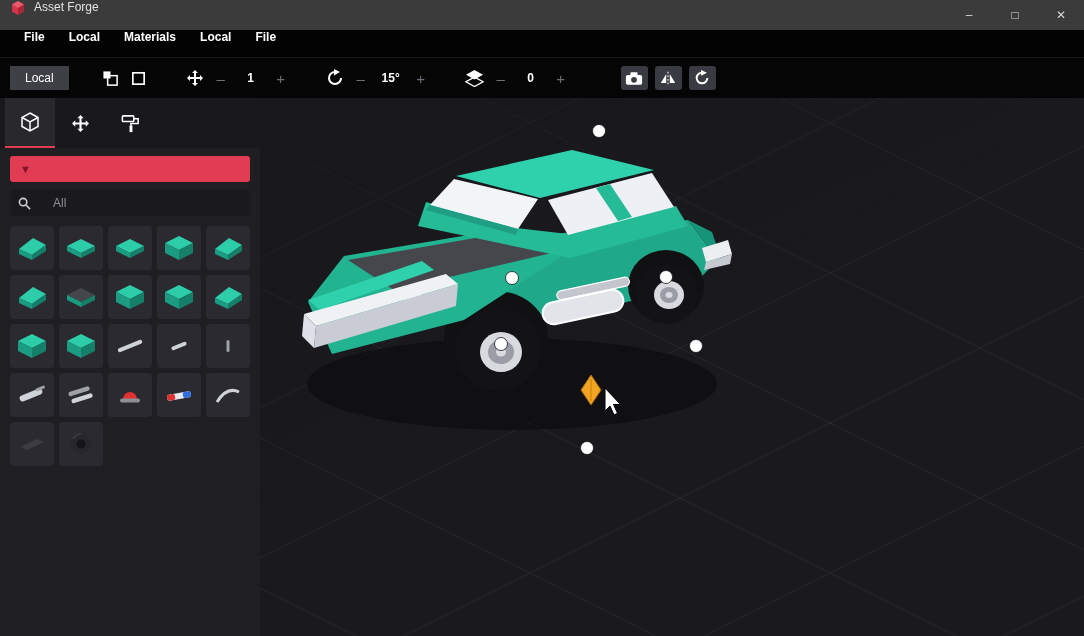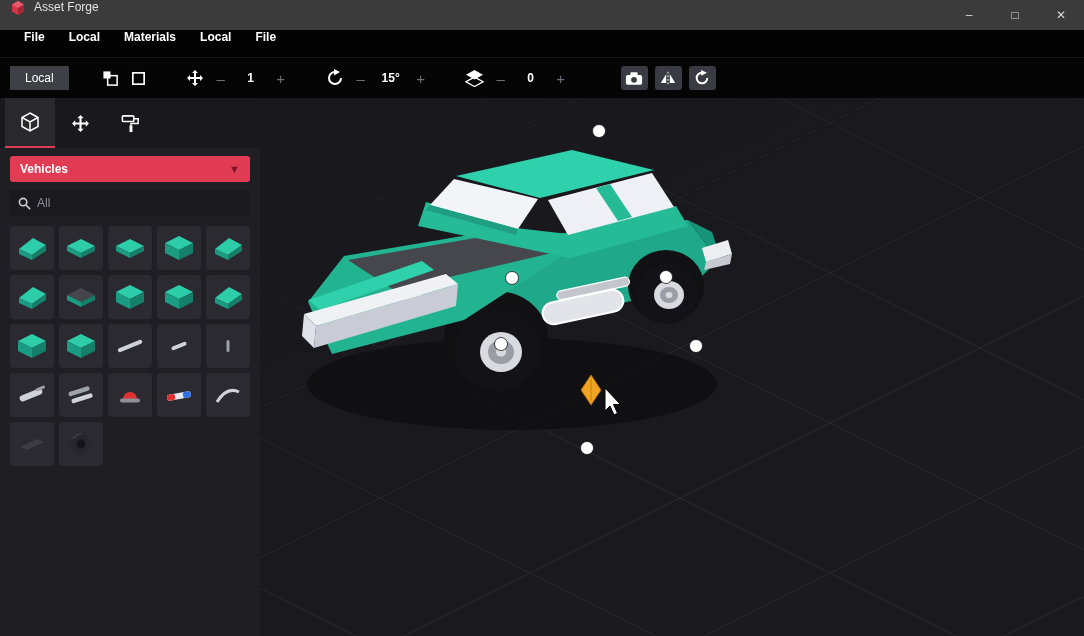--- a/index.html
+++ b/index.html
@@ -43,21 +43,21 @@
   
   .sidebar { width:260px; background:#1f1f23; display:flex; flex-direction:column; flex:0 0 auto; }
   .side-tabs { height:50px; background:#19191d; display:flex; padding-left:5px; }
   .side-tab { width:50px; height:50px; display:flex; align-items:center; justify-content:center; }
   .side-tab.selected { background:#28282d; border-bottom:2px solid #e23b54; }
   .cat-dropdown { margin:8px 10px 0 10px; height:26px; background:#e23b54; border-radius:3px;
                   display:flex; align-items:center; padding:0 10px; }
   .cat-dropdown .label { color:#fff; font-weight:bold; font-size:12px; flex:1; }
   .cat-dropdown .chev { color:#7e1527; font-size:11px; }
   .search-row { margin:8px 10px 2px 10px; height:26px; background:#1a1a1e; border-radius:3px;
-                display:flex; align-items:center; padding:0 8px; }
+                display:flex; align-items:center; padding:0 8px;gap:16px; }
   .search-row input { background:transparent; border:none; outline:none; color:#9a9aa2;
                       font-size:12px; margin-left:6px; width:180px; font-family:"Liberation Sans",sans-serif; }
   .search-row input::placeholder { color:#8d8d94; }
   .asset-grid { display:flex; flex-wrap:wrap; gap:5px; padding:8px 10px; }
   .cell { width:44px; height:44px; background:#2a2a30; border-radius:4px;
           display:flex; align-items:center; justify-content:center; }
 
   
   .viewport { flex:1; position:relative; background:#1a1a1e; }
   .viewport svg.scene { position:absolute; left:0; top:0; }
@@ -204,21 +204,20 @@
             <svg viewBox="0 0 22 22" width="21" height="21">
               <rect x="2.5" y="3" width="12" height="6" rx="1" fill="none" stroke="#ffffff" stroke-width="1.6"></rect>
               <path d="M14.5 6 H19 V11 H11.5 V13" fill="none" stroke="#ffffff" stroke-width="1.6"></path>
               <rect x="10" y="13" width="3" height="7" fill="#ffffff"></rect>
             </svg>
           </span>
         </div>
       </div>
 
       <div class="cat-dropdown">
-        <span class="label">Vehicles</span>
         <span class="chev">▼</span>
       </div>
 
       <div class="search-row">
         <span style="display:flex;">
           <svg viewBox="0 0 14 14" width="13" height="13">
             <circle cx="5.5" cy="5.5" r="4" fill="none" stroke="#cfcfd4" stroke-width="1.7"></circle>
             <line x1="8.6" y1="8.6" x2="13" y2="13" stroke="#cfcfd4" stroke-width="1.7"></line>
           </svg>
         </span>

